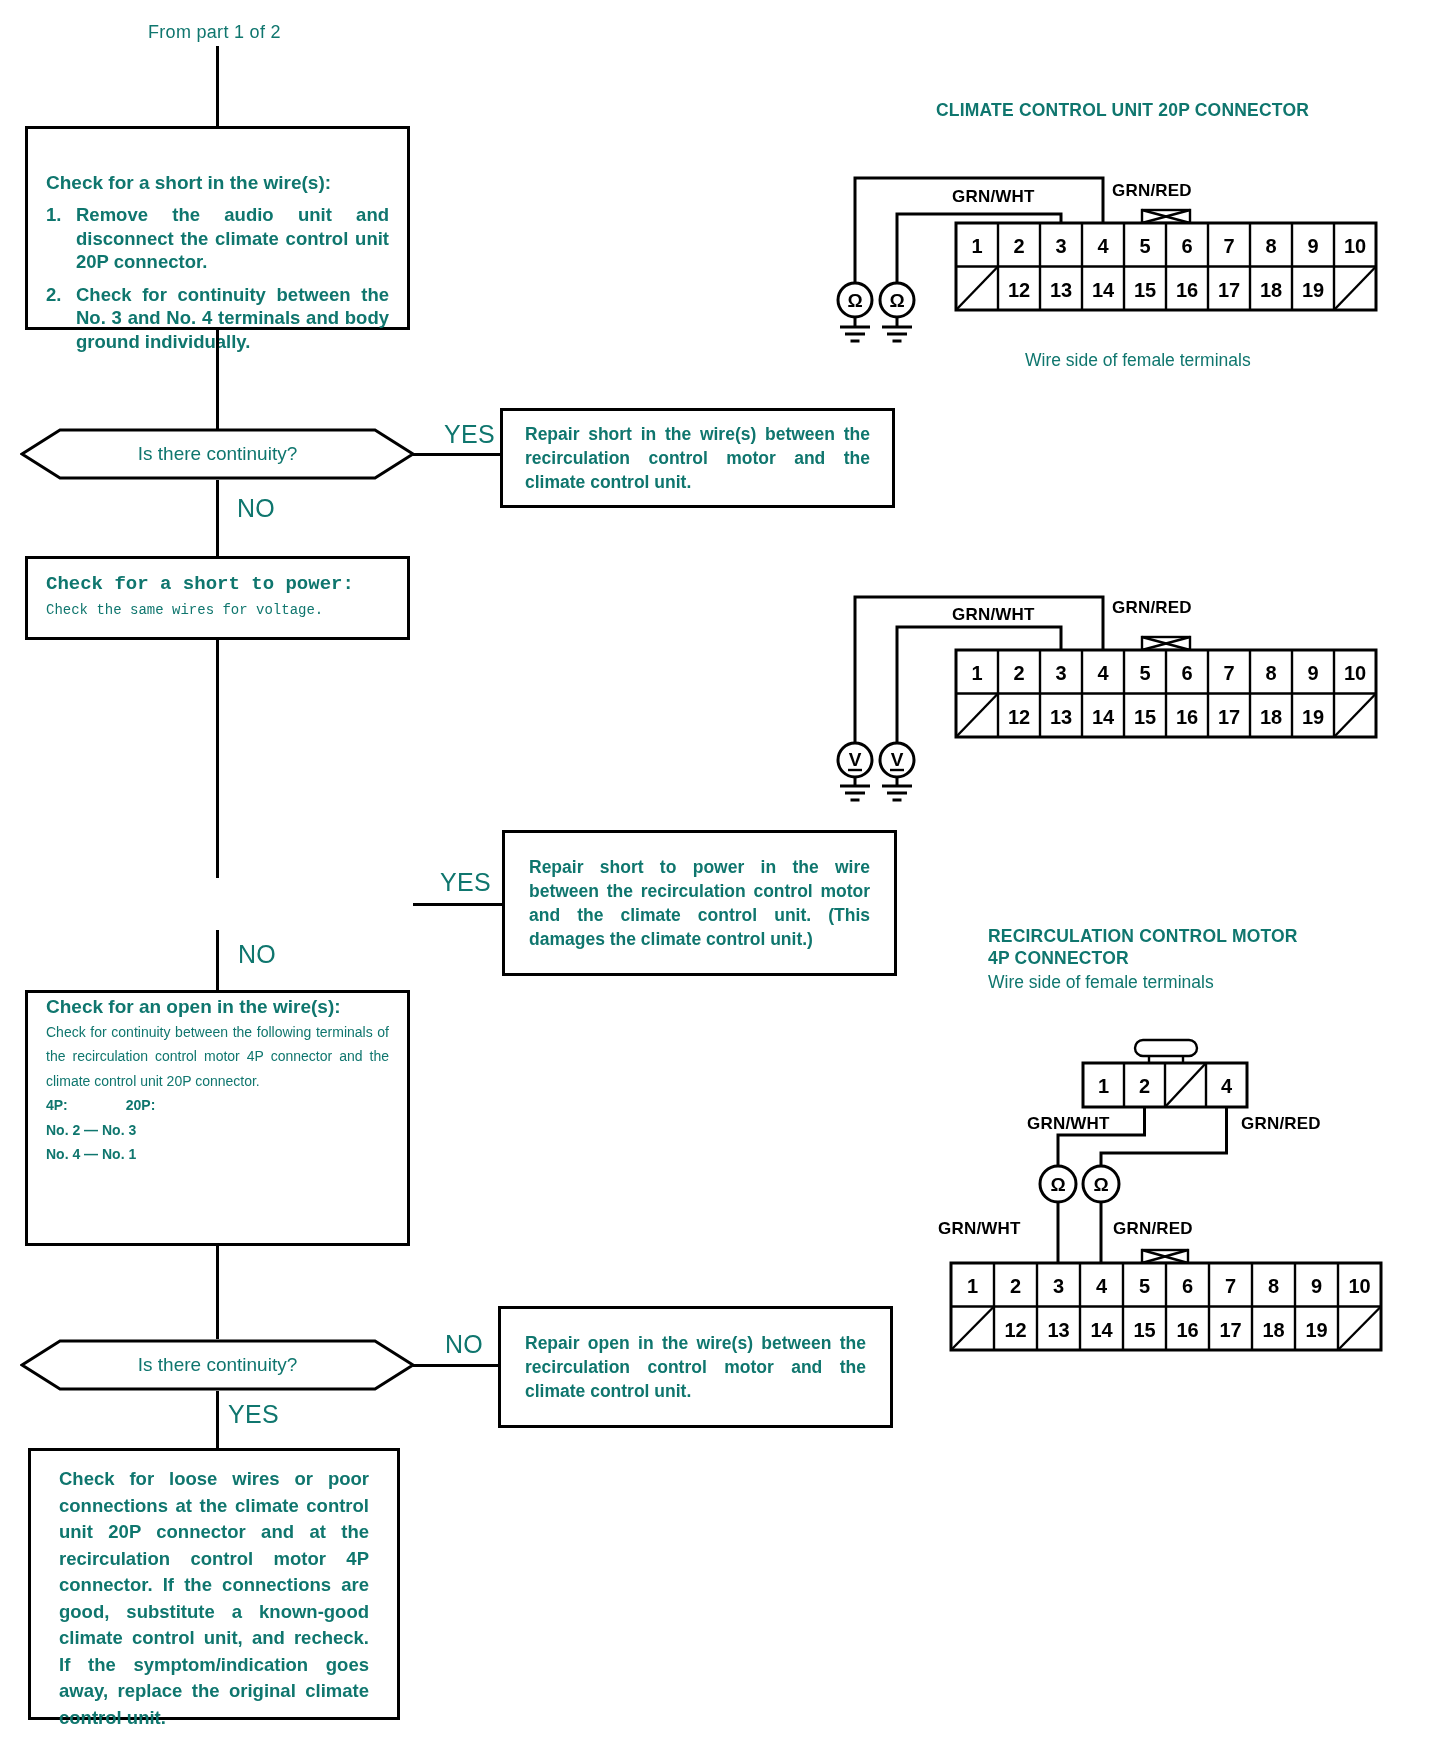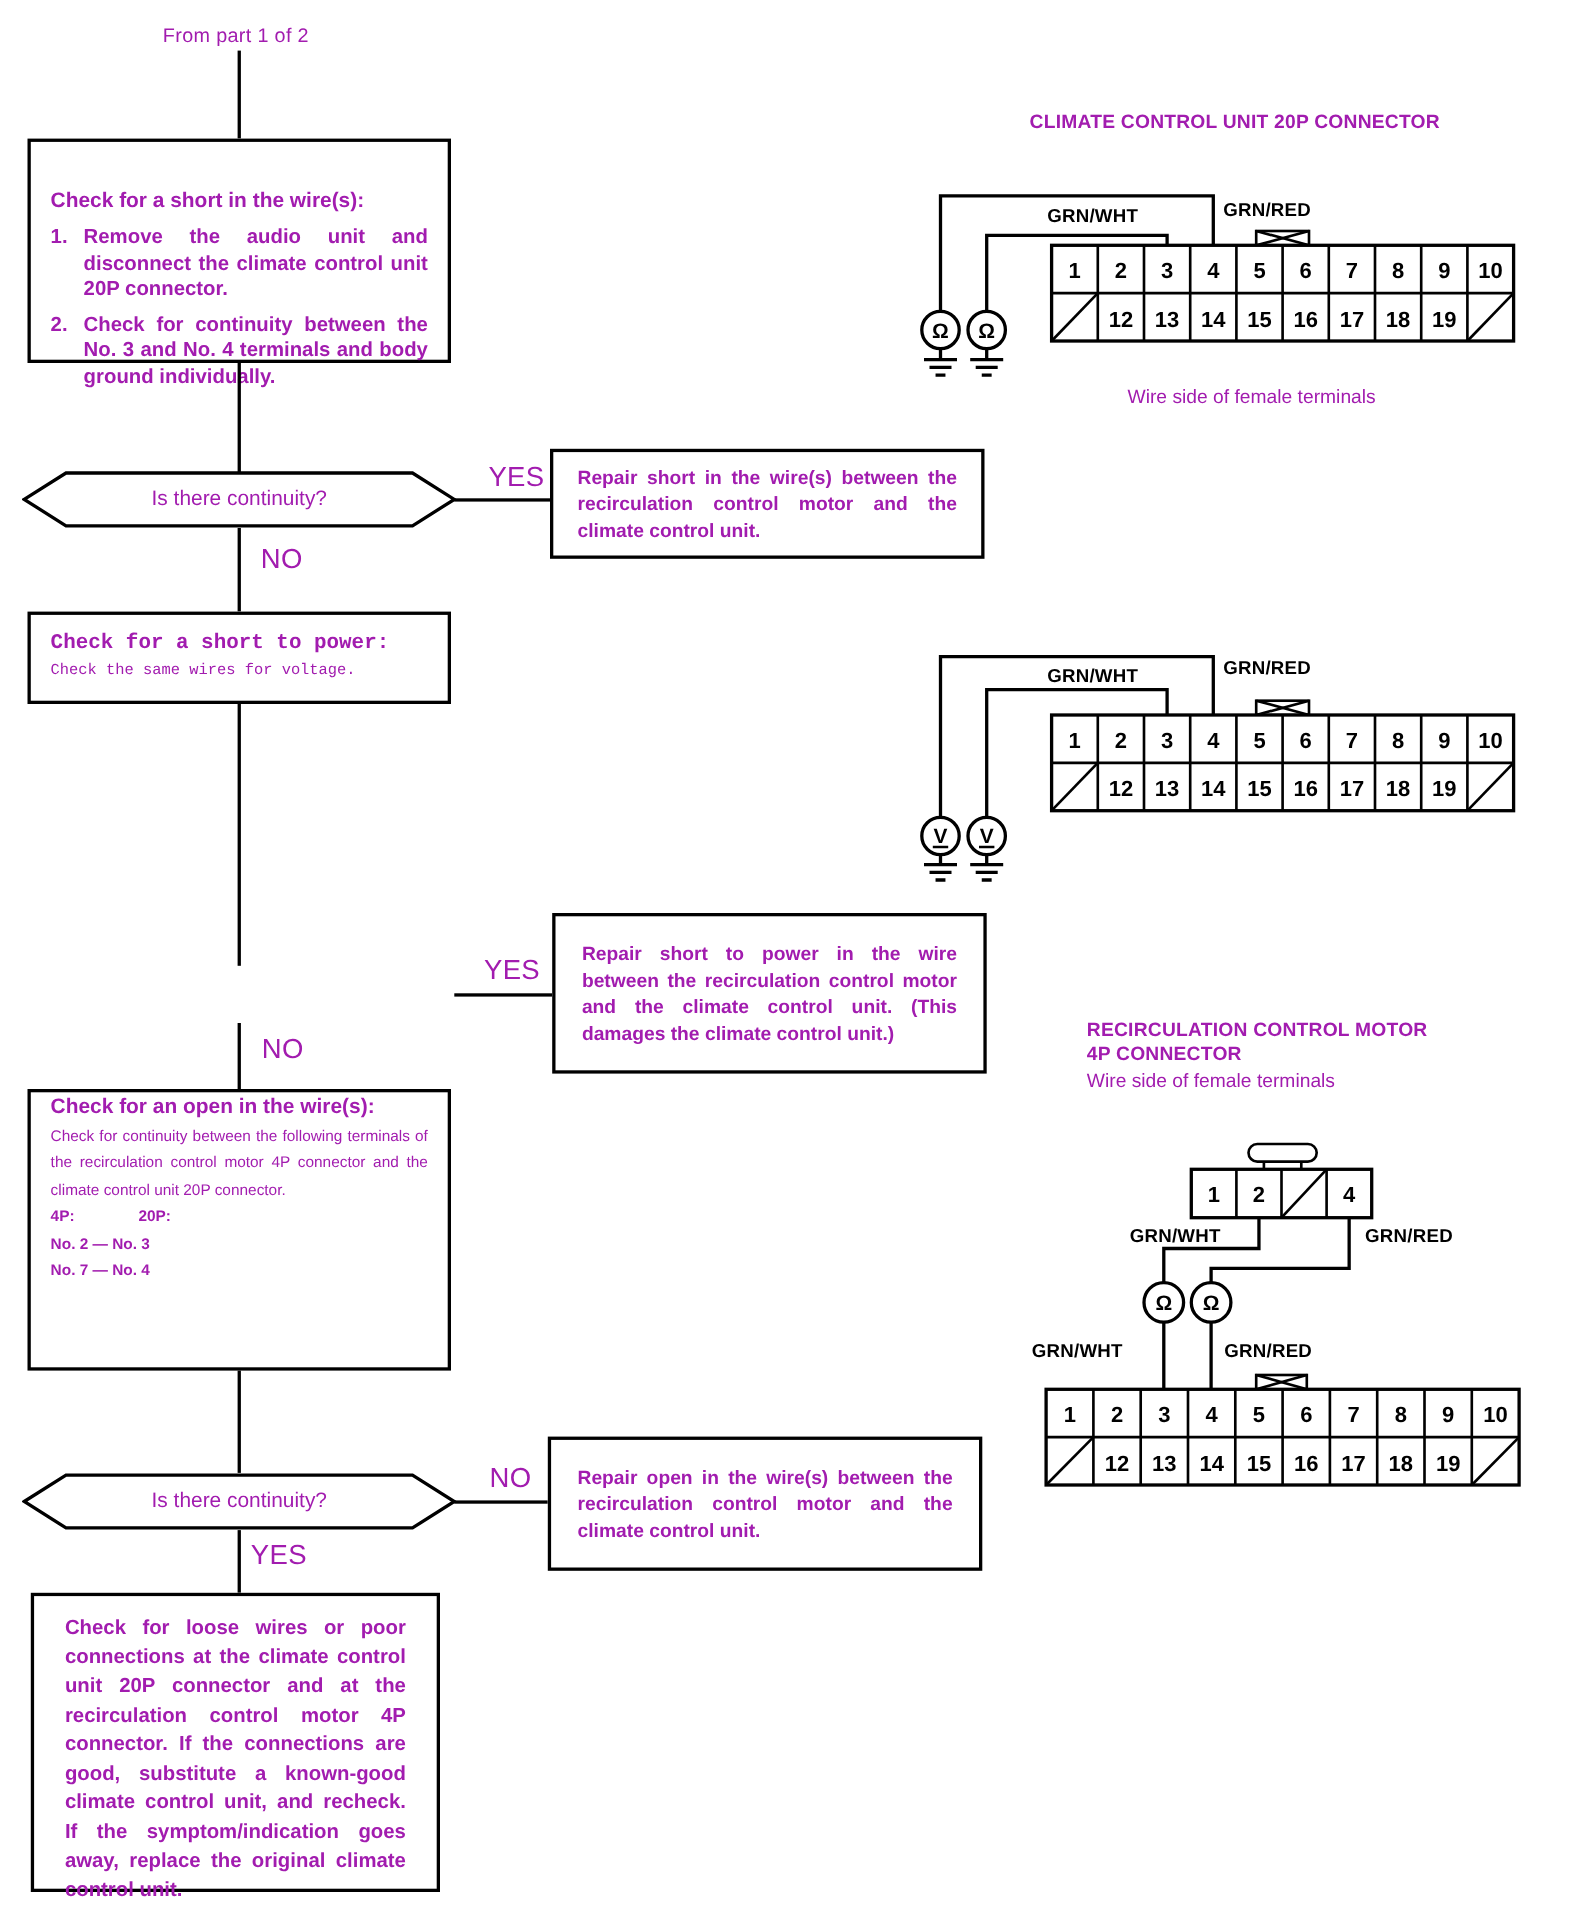--- a/index.html
+++ b/index.html
@@ -1,17 +1,17 @@
 <!DOCTYPE html>
 <html><head>
 <meta charset="utf-8">
 <style>
   html,body{margin:0;padding:0;background:#fff;}
   .page{position:relative;width:1440px;height:1748px;background:#fff;overflow:hidden;
-        font-family:"Liberation Sans",sans-serif;color:#a21caf;}
+        font-family:"Liberation Sans",sans-serif;color:#0f766e;}
   .abs{position:absolute;}
   .box{position:absolute;border:3px solid #000;background:#fff;box-sizing:border-box;}
   .vline{position:absolute;width:3px;background:#000;}
   .hline{position:absolute;height:3px;background:#000;}
   .lbl{position:absolute;font-size:25px;letter-spacing:.3px;}
   .b{font-weight:bold;}
   .just{text-align:justify;}
   .title{position:absolute;font-weight:bold;font-size:17.5px;letter-spacing:.2px;}
   .caption{position:absolute;font-size:17.5px;}
   .diamond{position:absolute;width:395px;height:52px;}
@@ -89,21 +89,21 @@
   <div class="vline" style="left:216px;top:930px;height:60px;"></div>
 
   <div class="box" style="left:25px;top:990px;width:385px;height:256px;padding:2px 18px;">
     <div class="b" style="font-size:19px;line-height:24.5px;">Check for an open in the wire(s):</div>
     <div class="flowtext just" style="line-height:24.5px;">Check for continuity between the following terminals of the recirculation control motor 4P connector and the climate control unit 20P connector.</div>
     <div class="pairs-row flowtext" style="line-height:24.5px;">
       <span>4P:</span>
       <span>20P:</span>
     </div>
     <div class="flowtext b" style="line-height:24.5px;">No. 2 — No. 3</div>
-    <div class="flowtext b" style="line-height:24.5px;">No. 7 — No. 4</div>
+    <div class="flowtext b" style="line-height:24.5px;">No. 4 — No. 1</div>
   </div>
 
   <div class="vline" style="left:216px;top:1246px;height:93px;"></div>
 
   <div class="diamond" style="left:20px;top:1339px;">
     <svg width="395" height="52" viewBox="0 0 395 52">
       <polygon points="2,26 40,2 355,2 393,26 355,50 40,50" fill="#fff" stroke="#000" stroke-width="3"></polygon>
     </svg>
     <div class="dtext">Is there continuity?</div>
   </div>

